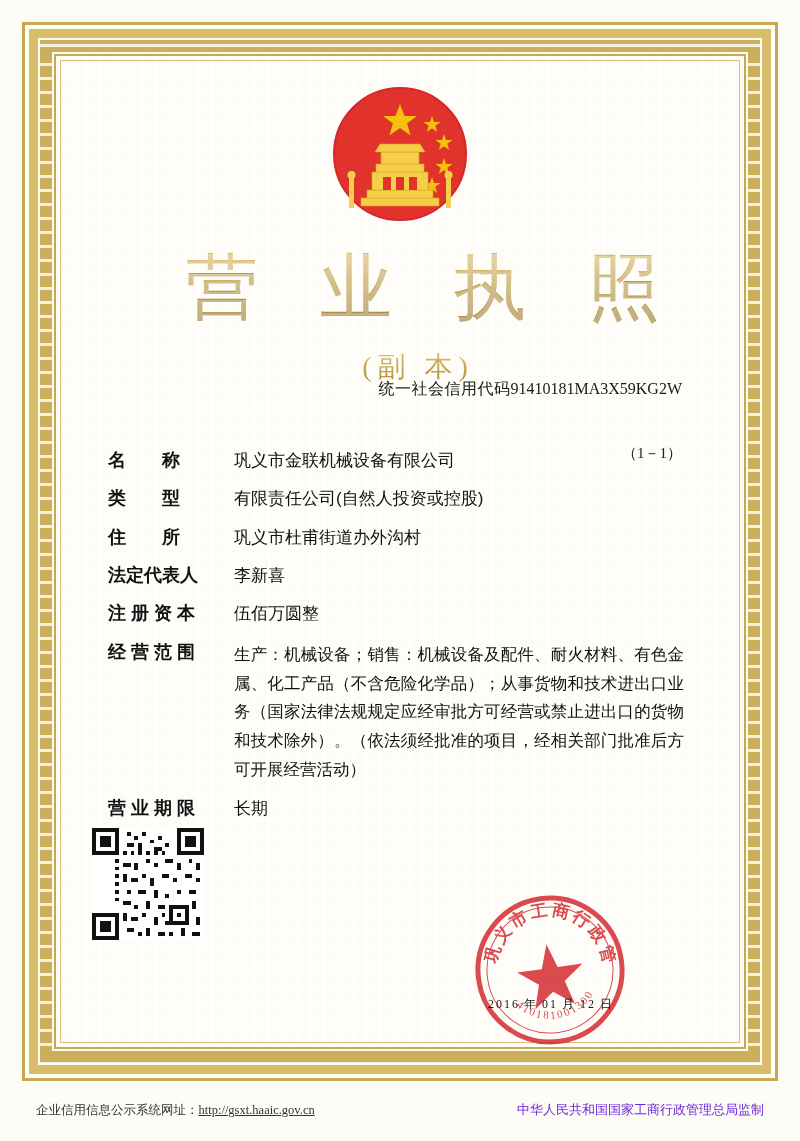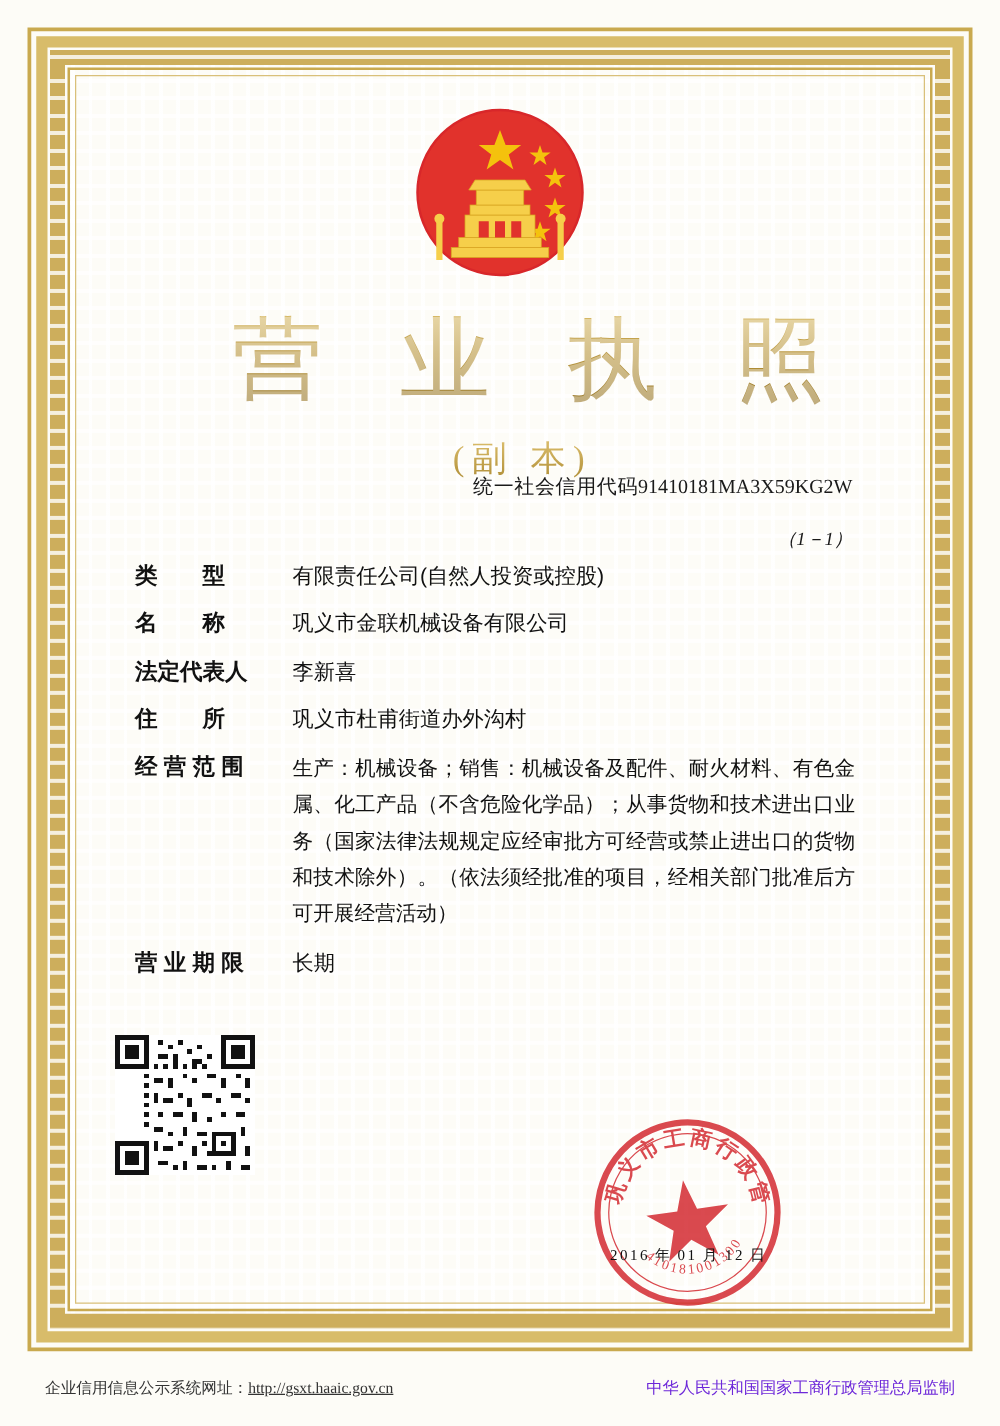--- a/index.html
+++ b/index.html
@@ -137,25 +137,24 @@
     color: #1a1a1a;
     white-space: nowrap;
     letter-spacing: 0.5px;
   }
   .credit-code .code-val {
     font-family: "Liberation Serif", serif;
     letter-spacing: 0px;
   }
   .page-index {
     position: absolute;
-    top: 422px;
+    top: 444px;
     right: 118px;
     font-size: 15px;
     color: #1a1a1a;
-    font-style: italic;
   }
 
   
   .fields {
     position: absolute;
     left: 108px;
     top: 448px;
     width: 580px;
   }
   .field-row {
@@ -301,34 +300,38 @@
   <div class="title">营 业 执 照</div>
   <div class="subtitle">(副 本)</div>
 
   <div class="credit-code">
     <span>统一社会信用代码</span><span class="code-val">91410181MA3X59KG2W</span>
   </div>
   <div class="page-index">（1－1）</div>
 
   <div class="fields">
     <div class="field-row">
+      <div class="field-label">名　　称</div>
+      <div class="field-value">巩义市金联机械设备有限公司</div>
+    </div>
+    <div class="field-row">
       <div class="field-label">类　　型</div>
       <div class="field-value">有限责任公司(自然人投资或控股)</div>
     </div>
     <div class="field-row">
-      <div class="field-label">名　　称</div>
-      <div class="field-value">巩义市金联机械设备有限公司</div>
+      <div class="field-label">住　　所</div>
+      <div class="field-value">巩义市杜甫街道办外沟村</div>
     </div>
     <div class="field-row">
       <div class="field-label">法定代表人</div>
       <div class="field-value">李新喜</div>
     </div>
     <div class="field-row">
-      <div class="field-label">住　　所</div>
-      <div class="field-value">巩义市杜甫街道办外沟村</div>
+      <div class="field-label">注 册 资 本</div>
+      <div class="field-value">伍佰万圆整</div>
     </div>
     <div class="field-row">
       <div class="field-label">经 营 范 围</div>
       <div class="field-value scope">生产：机械设备；销售：机械设备及配件、耐火材料、有色金属、化工产品（不含危险化学品）；从事货物和技术进出口业务（国家法律法规规定应经审批方可经营或禁止进出口的货物和技术除外）。（依法须经批准的项目，经相关部门批准后方可开展经营活动）</div>
     </div>
     <div class="field-row">
       <div class="field-label">营 业 期 限</div>
       <div class="field-value">长期</div>
     </div>
   </div>

